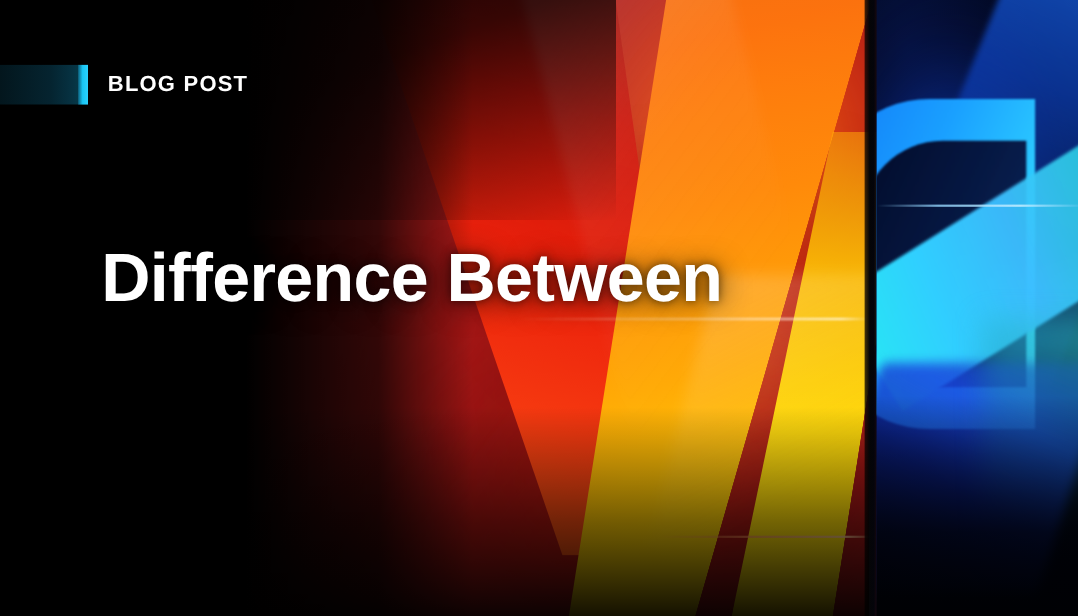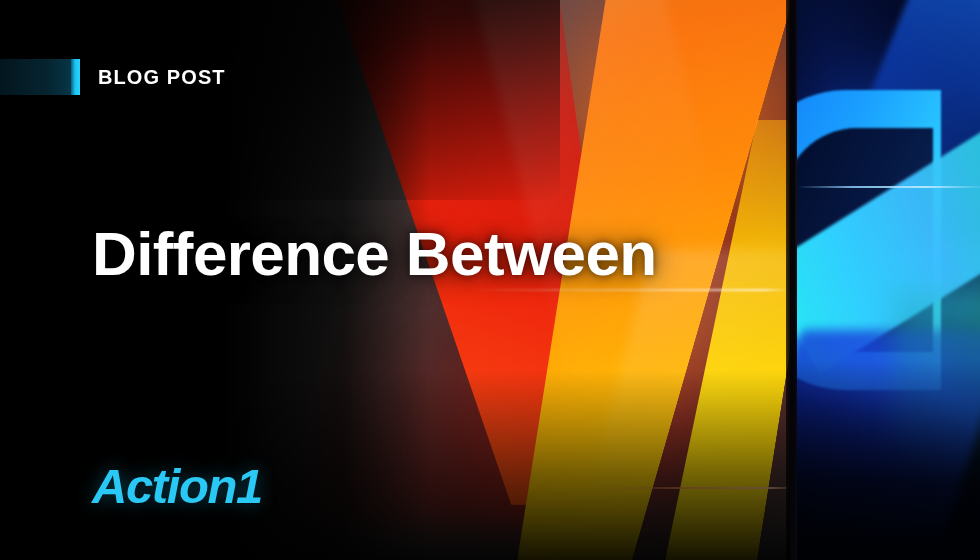--- a/index.html
+++ b/index.html
@@ -8,21 +8,21 @@
   html, body {
     width:980px; height:560px;
     background:#000;
     font-family:"Liberation Sans", sans-serif;
     overflow:hidden;
   }
 
   #banner {
     position:relative;
     width:980px; height:560px;
-    background:#404040;
+    background:#b91c1c;
     overflow:hidden;
   }
 
   
   .art { position:absolute; inset:0; overflow:hidden; }
 
   
   .glow-warm-top {
     position:absolute; left:330px; top:-170px;
     width:560px; height:520px;
@@ -391,16 +391,15 @@
 
     <div class="badge-row">
       <div class="badge-bar"></div>
       <div class="badge-label">BLOG POST</div>
     </div>
 
     <h1 class="headline">
       <span class="headline-line">Difference Between</span>
     </h1>
 
-    <div class="logo">Action1</div>
   </div>
 
 </div>
 
 </body></html>

